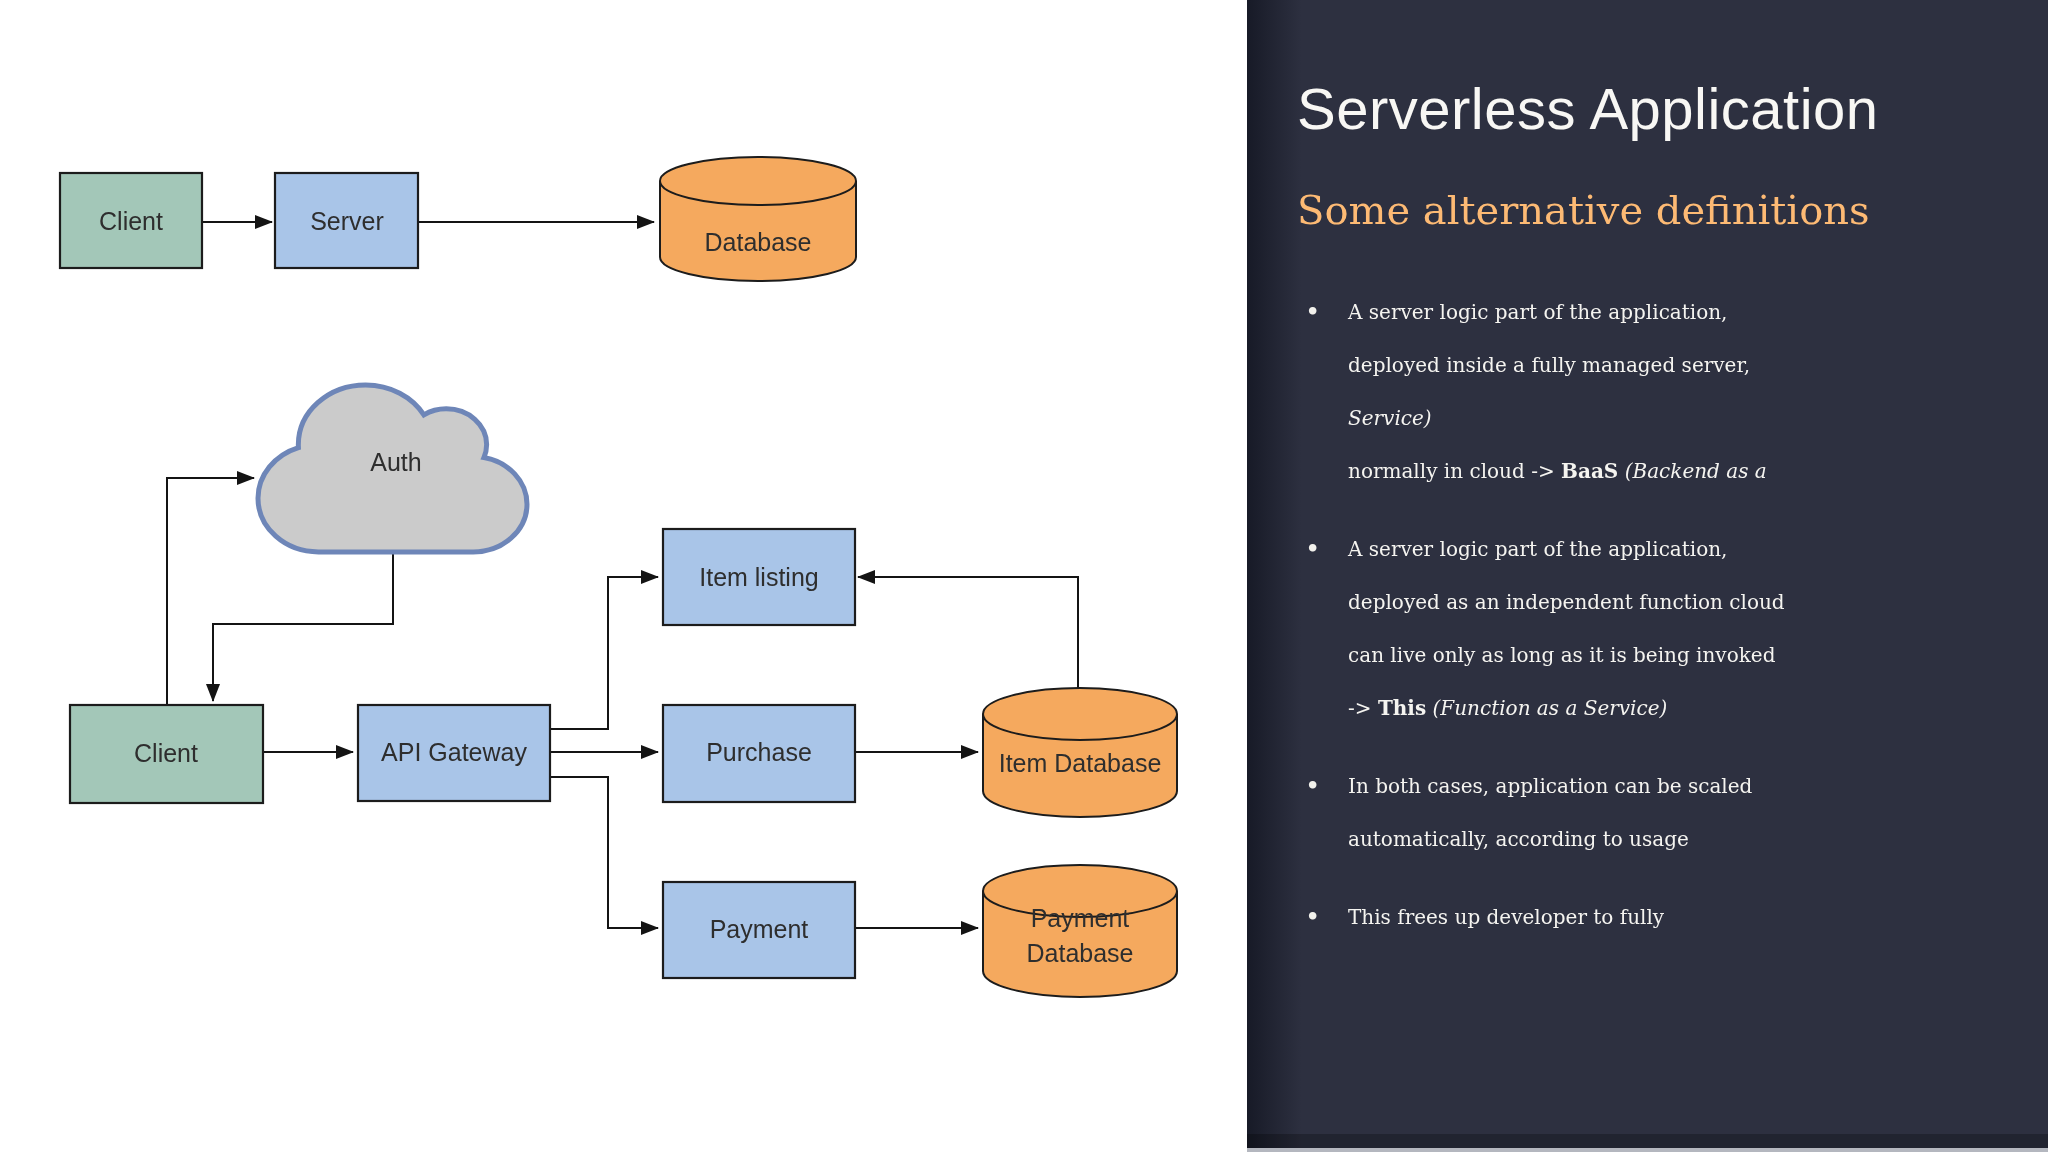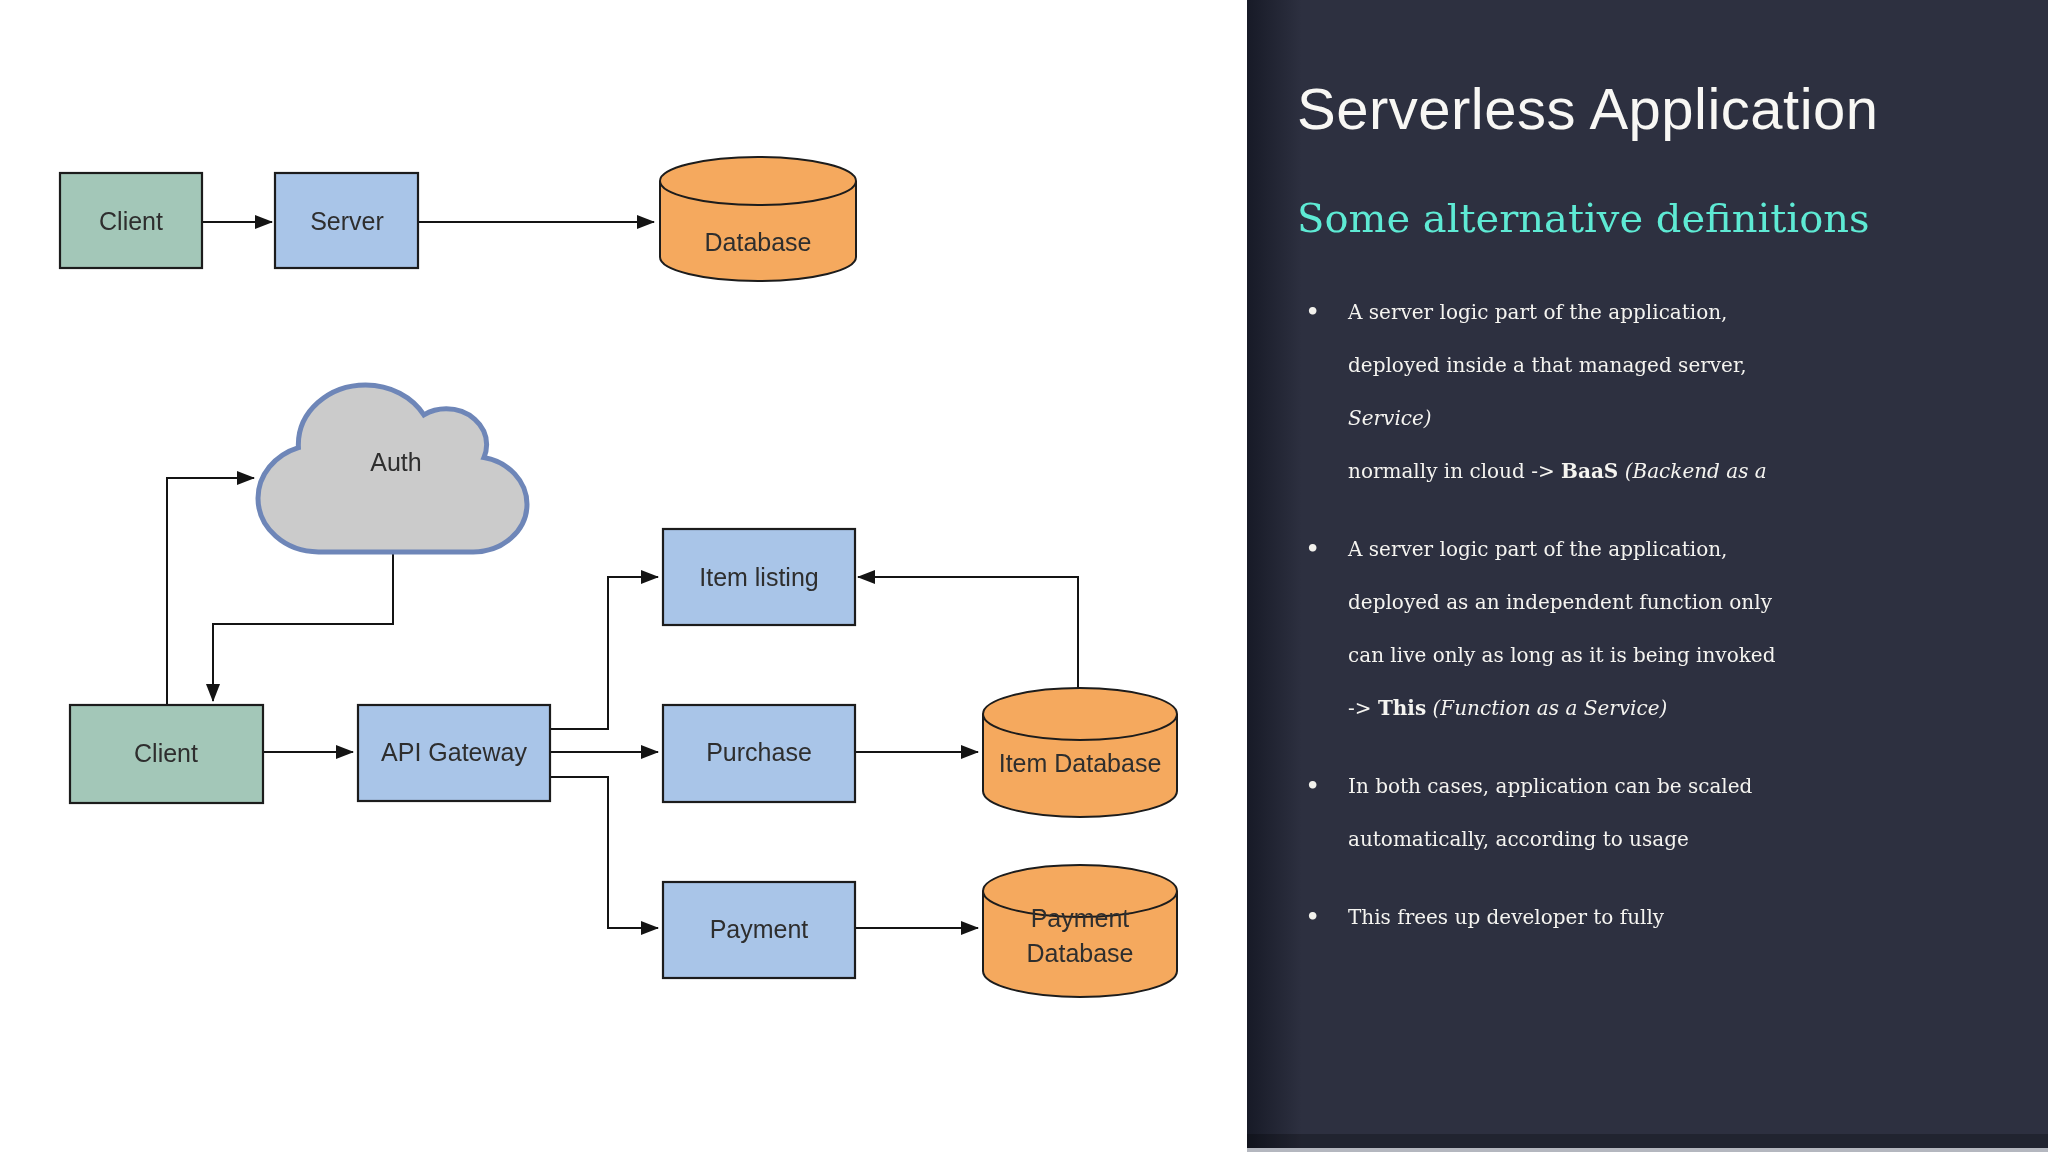--- a/index.html
+++ b/index.html
@@ -12,22 +12,22 @@
   
   .panel{position:absolute;left:1247px;top:0;width:951px;height:1152px;background:#2d3040;
          box-sizing:border-box;border-bottom:4px solid #b4b7bf;color:#f5f4f0;}
   .panel::before{content:"";position:absolute;left:0;top:0;bottom:0;width:55px;
          background:linear-gradient(to right,rgba(5,8,18,0.55),rgba(5,8,18,0));pointer-events:none;}
   .panel::after{content:"";position:absolute;left:0;right:0;bottom:0;height:14px;
          background:rgba(0,0,0,0.25);pointer-events:none;}
   .slide-title{position:absolute;left:50px;top:80px;margin:0;font-weight:400;
          font-size:58px;line-height:1;letter-spacing:0.5px;color:#f8f7f4;
          font-family:"Liberation Sans",sans-serif;}
-  .slide-subtitle{position:absolute;left:50px;top:198px;margin:0;font-weight:400;
-         font-size:40px;line-height:1;color:#5eead4;font-family:"DejaVu Serif",serif;}
+  .slide-subtitle{position:absolute;left:50px;top:190px;margin:0;font-weight:400;
+         font-size:40px;line-height:1;color:#fdba74;font-family:"DejaVu Serif",serif;}
   .bullets{position:absolute;left:58px;top:286px;right:20px;font-family:"DejaVu Serif",serif;}
   .bullet{display:flex;margin-bottom:25px;}
   .bullet .marker{width:43px;flex:0 0 43px;font-size:26px;line-height:53px;color:#f2f1ec;}
   .bullet .bline{font-size:20px;line-height:53px;color:#f5f4f0;white-space:nowrap;}
   .bullet .b{font-weight:bold;}
   .bullet .i{font-style:italic;}
   .pagenum{position:absolute;top:1094px;right:50px;font-family:"DejaVu Serif",serif;
          font-size:30px;line-height:1;color:#eceaf0;}
 </style>
 </head>
@@ -109,30 +109,30 @@
   </div>
 
   <aside class="panel">
     <h1 class="slide-title">Serverless Application</h1>
     <h2 class="slide-subtitle">Some alternative definitions</h2>
     <div class="bullets">
         <div class="bullet">
           <span class="marker">•</span>
           <div class="bullet-body">
             <div class="bline"><span>A server logic part of the application,</span></div>
-            <div class="bline"><span>deployed inside a that managed server,</span></div>
+            <div class="bline"><span>deployed inside a fully managed server,</span></div>
             <div class="bline"><span class="i">Service)</span></div>
             <div class="bline"><span>normally in cloud -&gt; </span><span class="b">BaaS</span><span> </span><span class="i">(Backend as a</span></div>
           </div>
         </div>
         <div class="bullet">
           <span class="marker">•</span>
           <div class="bullet-body">
             <div class="bline"><span>A server logic part of the application,</span></div>
-            <div class="bline"><span>deployed as an independent function only</span></div>
+            <div class="bline"><span>deployed as an independent function cloud</span></div>
             <div class="bline"><span>can live only as long as it is being invoked</span></div>
             <div class="bline"><span>-&gt; </span><span class="b">This</span><span> </span><span class="i">(Function as a Service)</span></div>
           </div>
         </div>
         <div class="bullet">
           <span class="marker">•</span>
           <div class="bullet-body">
             <div class="bline"><span>In both cases, application can be scaled</span></div>
             <div class="bline"><span>automatically, according to usage</span></div>
           </div>

